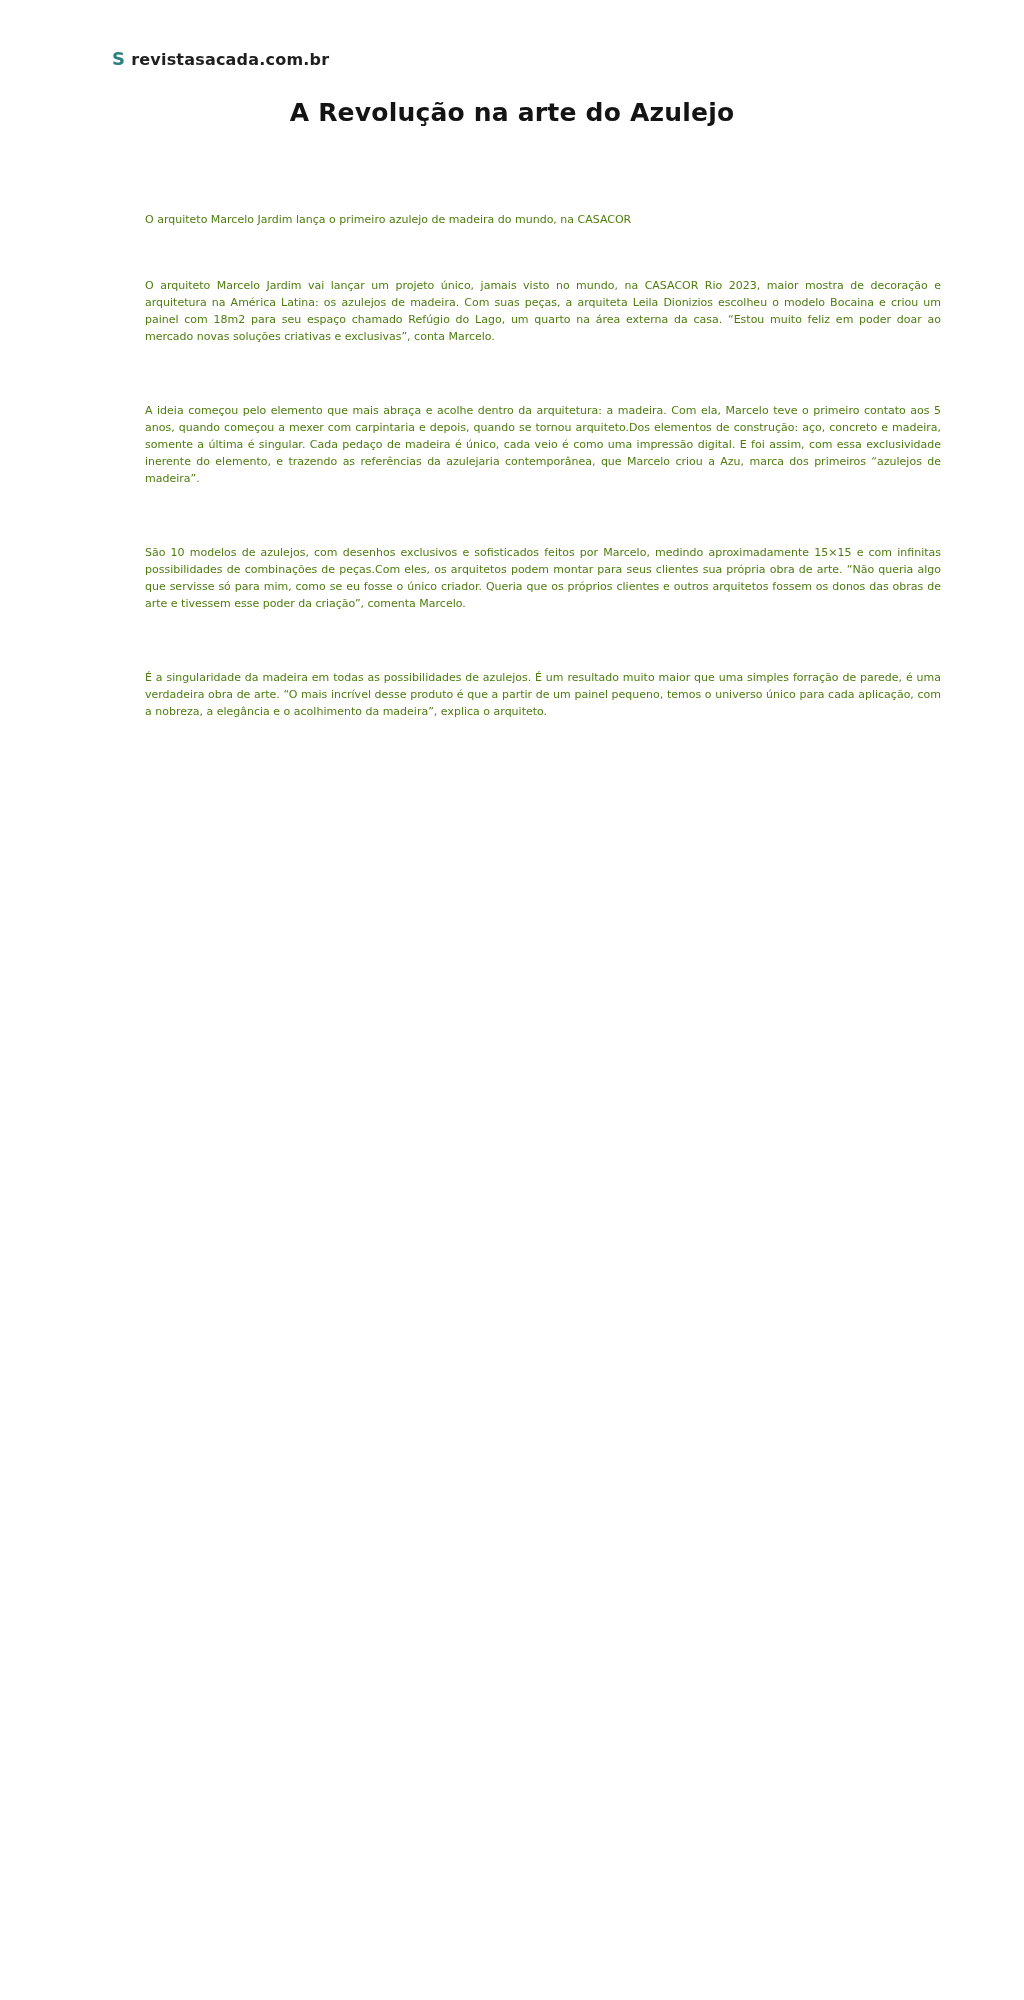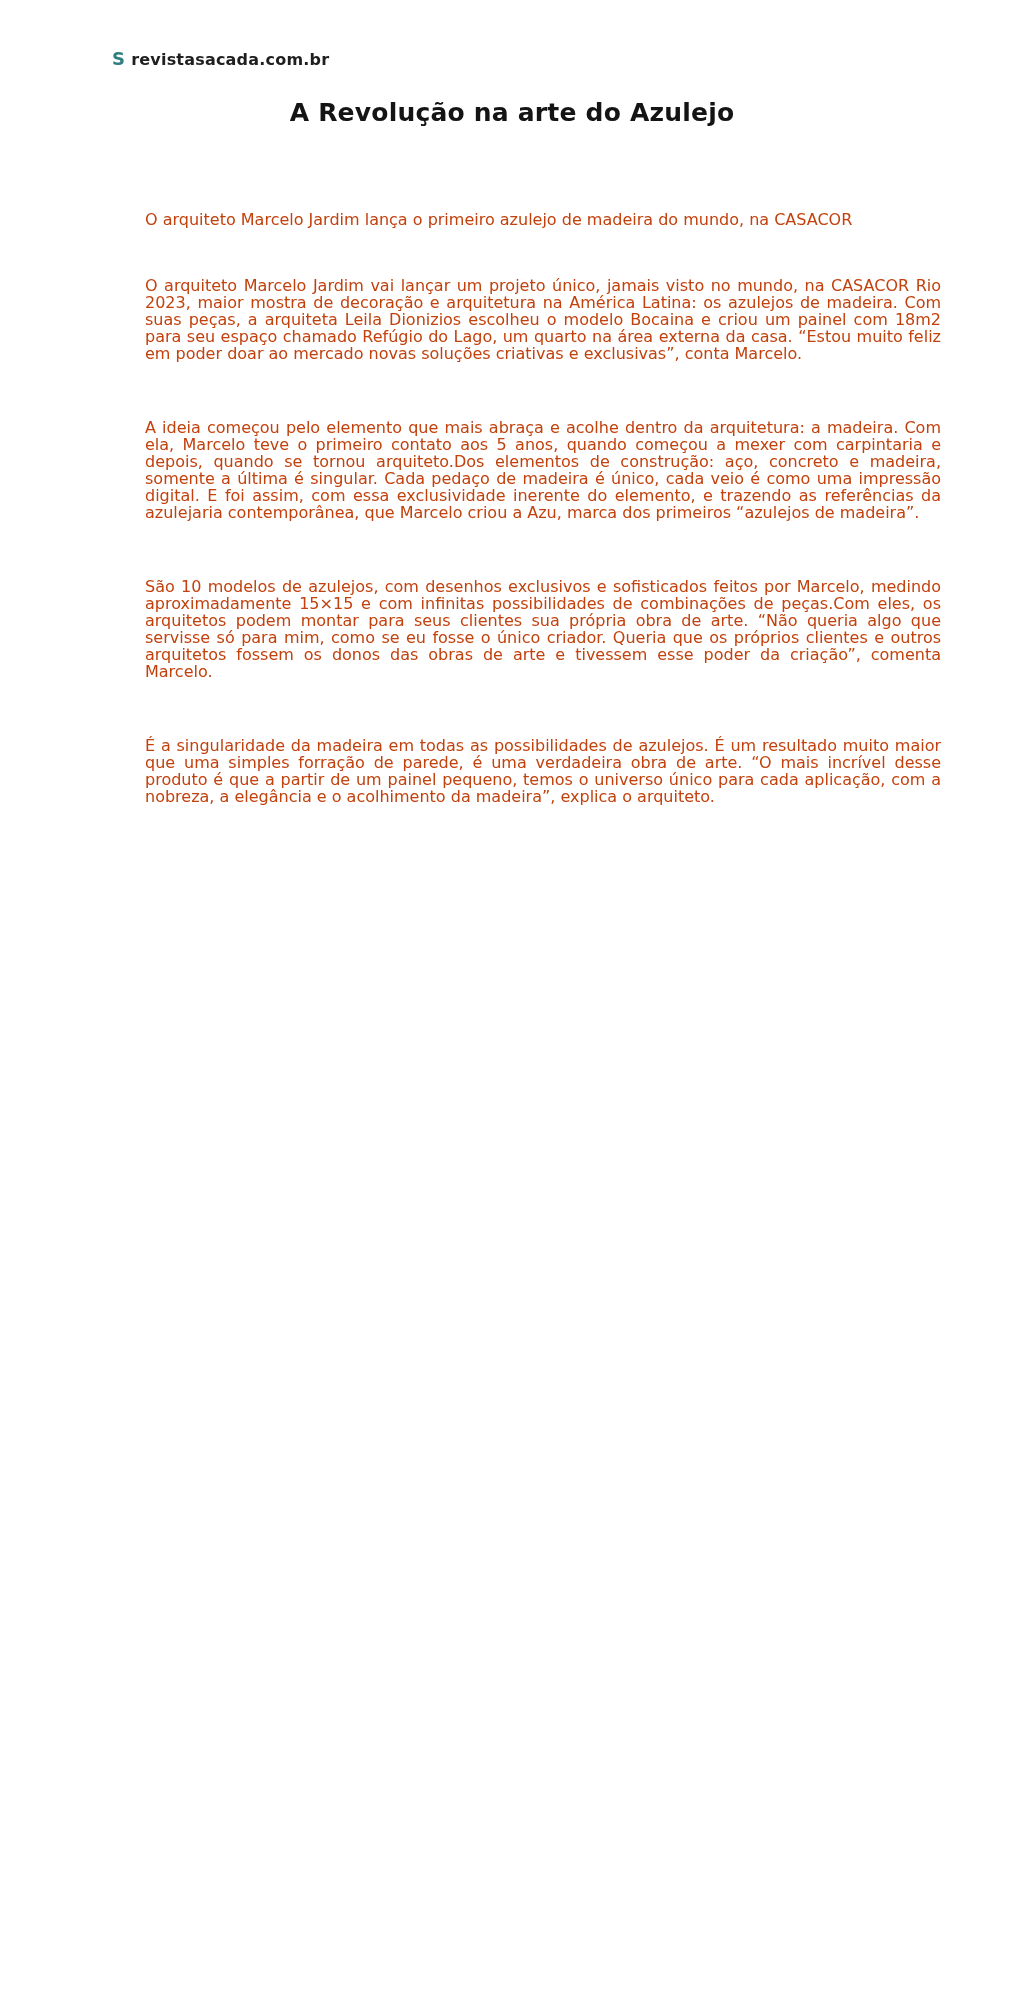--- a/index.html
+++ b/index.html
@@ -42,22 +42,22 @@
     font-size: 25px;
     font-weight: bold;
     color: #141414;
     letter-spacing: 0.2px;
   }
   .content {
     position: absolute;
     left: 145px;
     top: 211px;
     width: 796px;
-    color: #c2410c;
-    font-size: 16px;
+    color: #4d7c0f;
+    font-size: 11px;
     line-height: 17px;
   }
   .content p {
     margin: 0 0 57px 0;
     text-align: justify;
   }
   .content p.standfirst {
     margin-bottom: 49px;
     text-align: left;
   }

